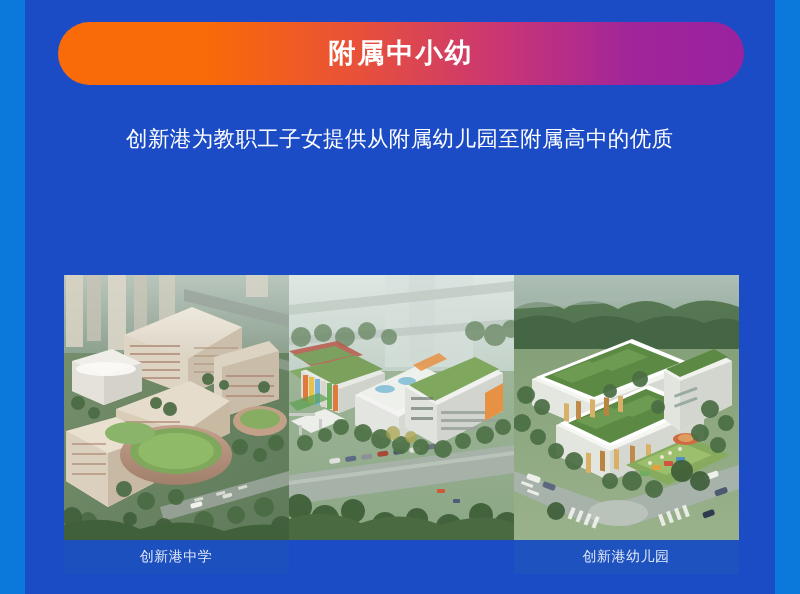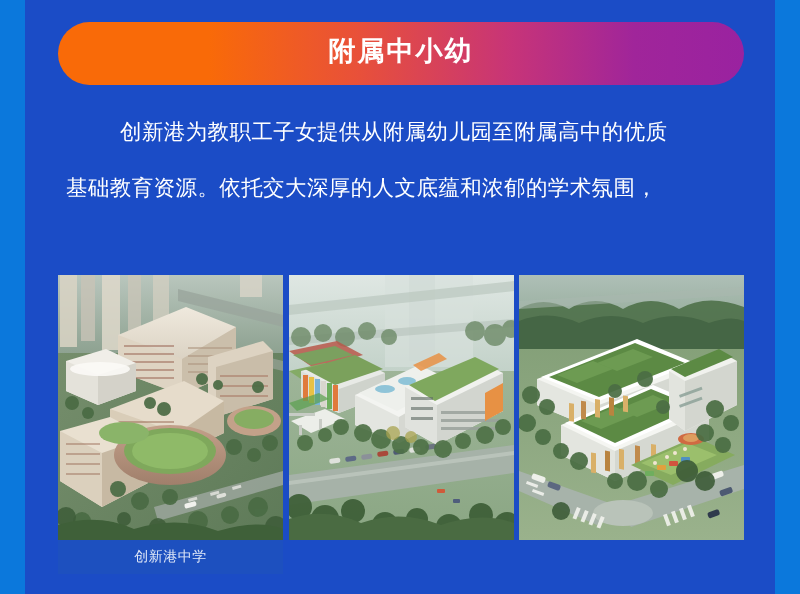--- a/index.html
+++ b/index.html
@@ -13,21 +13,20 @@
     overflow: hidden;
     font-family: "Liberation Sans", "DejaVu Sans", sans-serif;
   }
 
   #page {
     position: relative;
     width: 800px;
     height: 594px;
     background: #0b78dc;
     overflow: hidden;
-    font-family: Liberation Mono, monospace;
   }
 
   
   .page-bg {
     position: absolute;
     left: 25px;
     top: 0;
     width: 750px;
     height: 594px;
     background: #1b4cc6;
@@ -67,34 +66,34 @@
     position: absolute;
     left: 58px;
     top: 101px;
     width: 690px;
     color: #ffffff;
     font-size: 21.5px;
     line-height: 48px;
     letter-spacing: 0.4px;
   }
   .body-copy p {
-    margin: 8px;
+    margin: 14px;
     white-space: nowrap;
   }
   .body-copy p.indent { text-indent: 54px; }
 
   
   .gallery {
     position: absolute;
     left: 58px;
     top: 275px;
     width: 686px;
     height: 299px;
     display: flex;
-    justify-content: space-between;
+    justify-content: center;
   }
   .card {
     position: relative;
     width: 225px;
     height: 299px;
     overflow: hidden;
     display: flex;
     flex-direction: column;
   }
   .photo {
@@ -129,21 +128,20 @@
 <div id="page">
 
   <div class="page-bg"></div>
 
   <div class="header-pill">
     <span class="header-title">附属中小幼</span>
   </div>
 
   <div class="body-copy">
     <p class="indent">创新港为教职工子女提供从附属幼儿园至附属高中的优质</p>
-    <p>基础教育资源。依托交大深厚的人文底蕴和浓郁的学术氛围，</p>
   </div>
 
   <div class="gallery">
 
     <div class="card">
       <div class="photo">
         <svg viewBox="0 0 225 265" preserveAspectRatio="none">
           <defs>
             <linearGradient id="g1sky" x1="0" y1="0" x2="0" y2="1">
               <stop offset="0" stop-color="#b9c6bd"></stop>
@@ -534,17 +532,18 @@
             <circle cx="140" cy="214" r="9"></circle>
               <circle cx="96" cy="206" r="8"></circle>
           </g>
           <g fill="#3d5c38" opacity="0.9">
             <circle cx="168" cy="196" r="11"></circle>
               <circle cx="186" cy="206" r="10"></circle>
             <circle cx="42" cy="236" r="9"></circle>
           </g>
         </svg>
       </div>
+      <div class="caption">创新港幼儿园</div>
     </div>
 
   </div>
 
 </div>
 
 </body></html>

